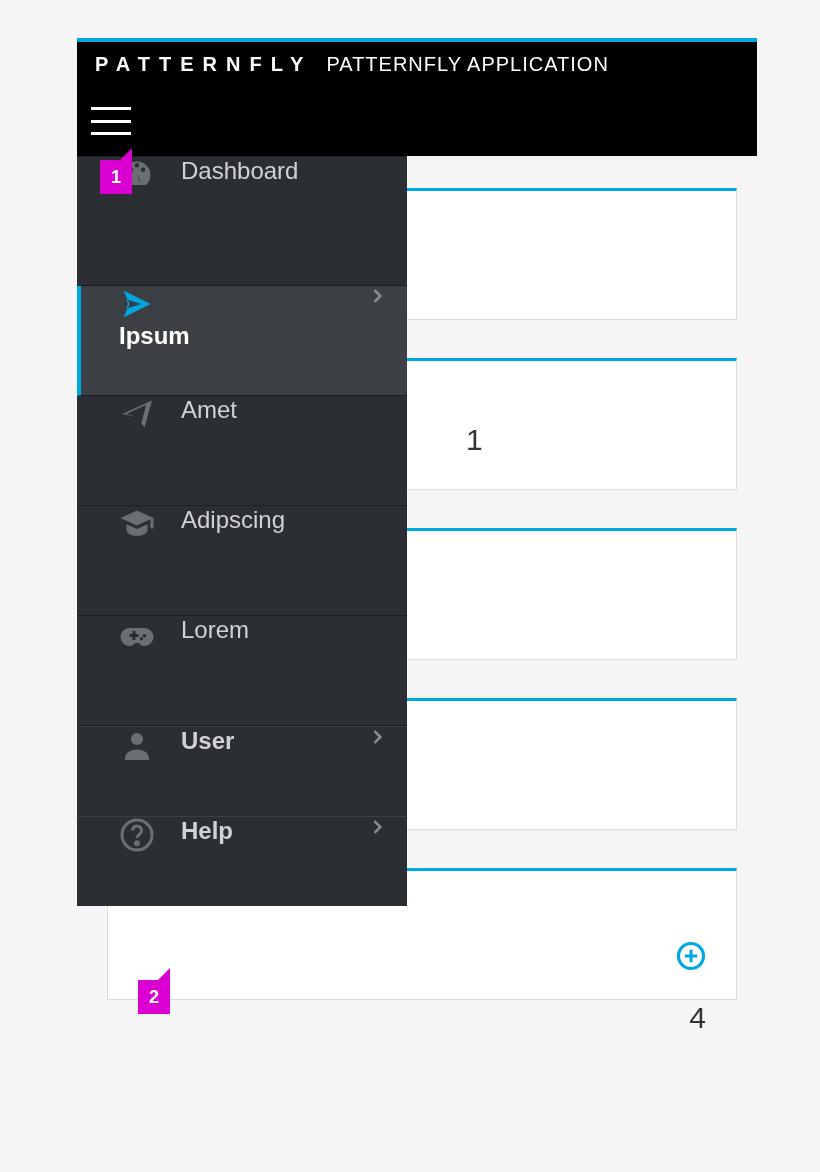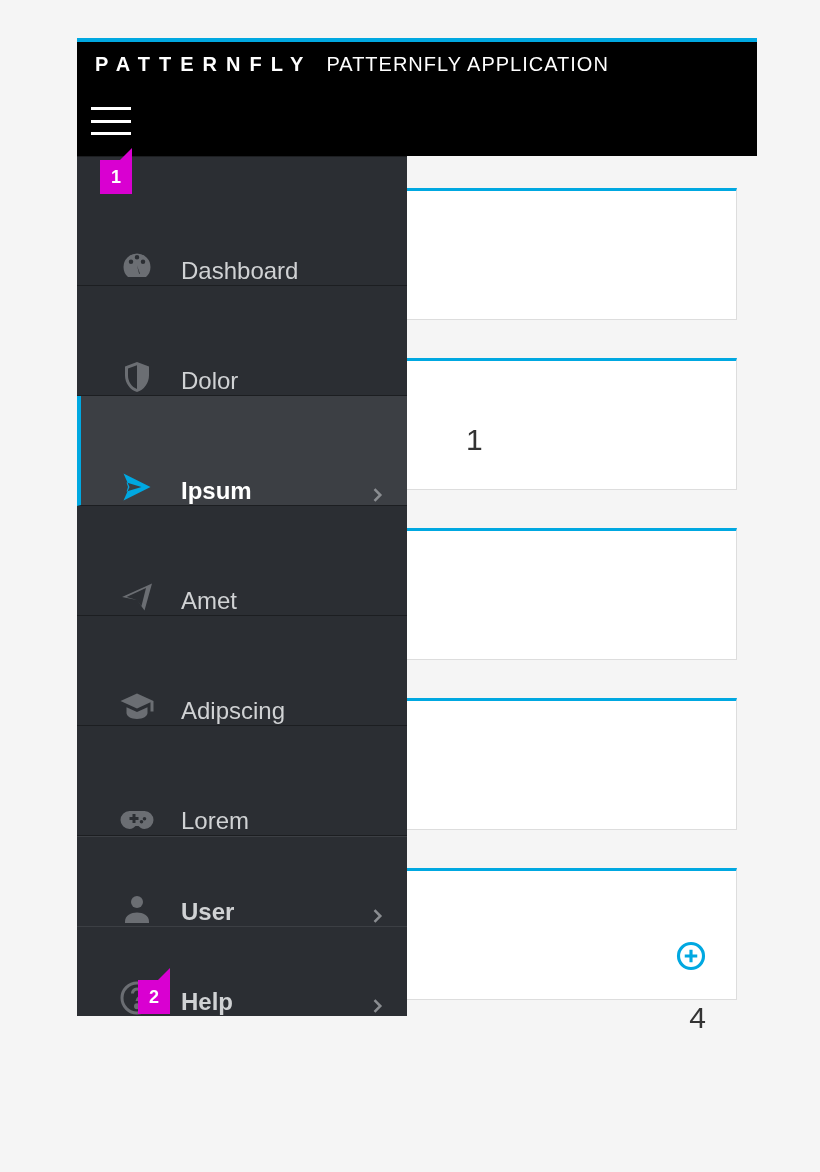--- a/index.html
+++ b/index.html
@@ -103,35 +103,36 @@
   .sidebar {
     position: absolute;
     left: 0;
     top: 0;
     width: 330px;
     background: #2b2e33;
     z-index: 10;
   }
   .nav-item {
     display: flex;
-    align-items: flex-end;
+    align-items: flex-start;
     height: 110px;
     padding: 0 22px 0 42px;
     border-bottom: 1px solid #1c1e21;
     cursor: pointer;
     position: relative;
   }
   .nav-item.first {
     border-top: 1px solid #1c1e21;
     height: 130px;
   }
   .nav-item.active {
     background: #3c3f44;
     border-left: 4px solid #00a8e1;
     padding-left: 38px;
+    flex-direction: column;
   }
   .nav-item.secondary {
     height: 90px;
     border-top: 1px solid #3c3f44;
     border-bottom: none;
     font-weight: bold;
   }
   .nav-icon {
     width: 36px;
     height: 36px;
@@ -227,28 +228,20 @@
 
       <div class="nav-item first">
         <span class="nav-icon">
           <svg viewBox="0 0 24 24" fill="currentColor">
               <path d="M12 3a9 9 0 0 0-9 9 9 9 0 0 0 3 6.7h12A9 9 0 0 0 21 12a9 9 0 0 0-9-9zm-4 7a1.5 1.5 0 1 1 0-3 1.5 1.5 0 0 1 0 3zm4-3a1.5 1.5 0 1 1 0-3 1.5 1.5 0 0 1 0 3zm4 3a1.5 1.5 0 1 1 0-3 1.5 1.5 0 0 1 0 3zm-2.6 6.5L12 11l2 5.5h-2.6z"></path>
             </svg>
         </span>
         <span class="nav-label">Dashboard</span>
       </div>
 
-      <div class="nav-item">
-        <span class="nav-icon">
-          <svg viewBox="0 0 24 24" fill="currentColor">
-              <path d="M12 2 4 5v6c0 5 3.4 9.7 8 11 4.6-1.3 8-6 8-11V5l-8-3zm0 2.2V20c-3.5-1.3-6-5-6-9V6.4l6-2.2z"></path>
-            </svg>
-        </span>
-        <span class="nav-label">Dolor</span>
-      </div>
 
       <div class="nav-item active">
         <span class="nav-icon">
           <svg viewBox="0 0 24 24" fill="currentColor">
               <path d="M21 12 3 3l4 9-4 9 18-9zM6 12l-1-3 10 3-10 3 1-3z"></path>
             </svg>
         </span>
         <span class="nav-label">Ipsum</span>
         <span class="chevron">
           <svg viewBox="0 0 24 24" fill="none" stroke="currentColor" stroke-width="3">

